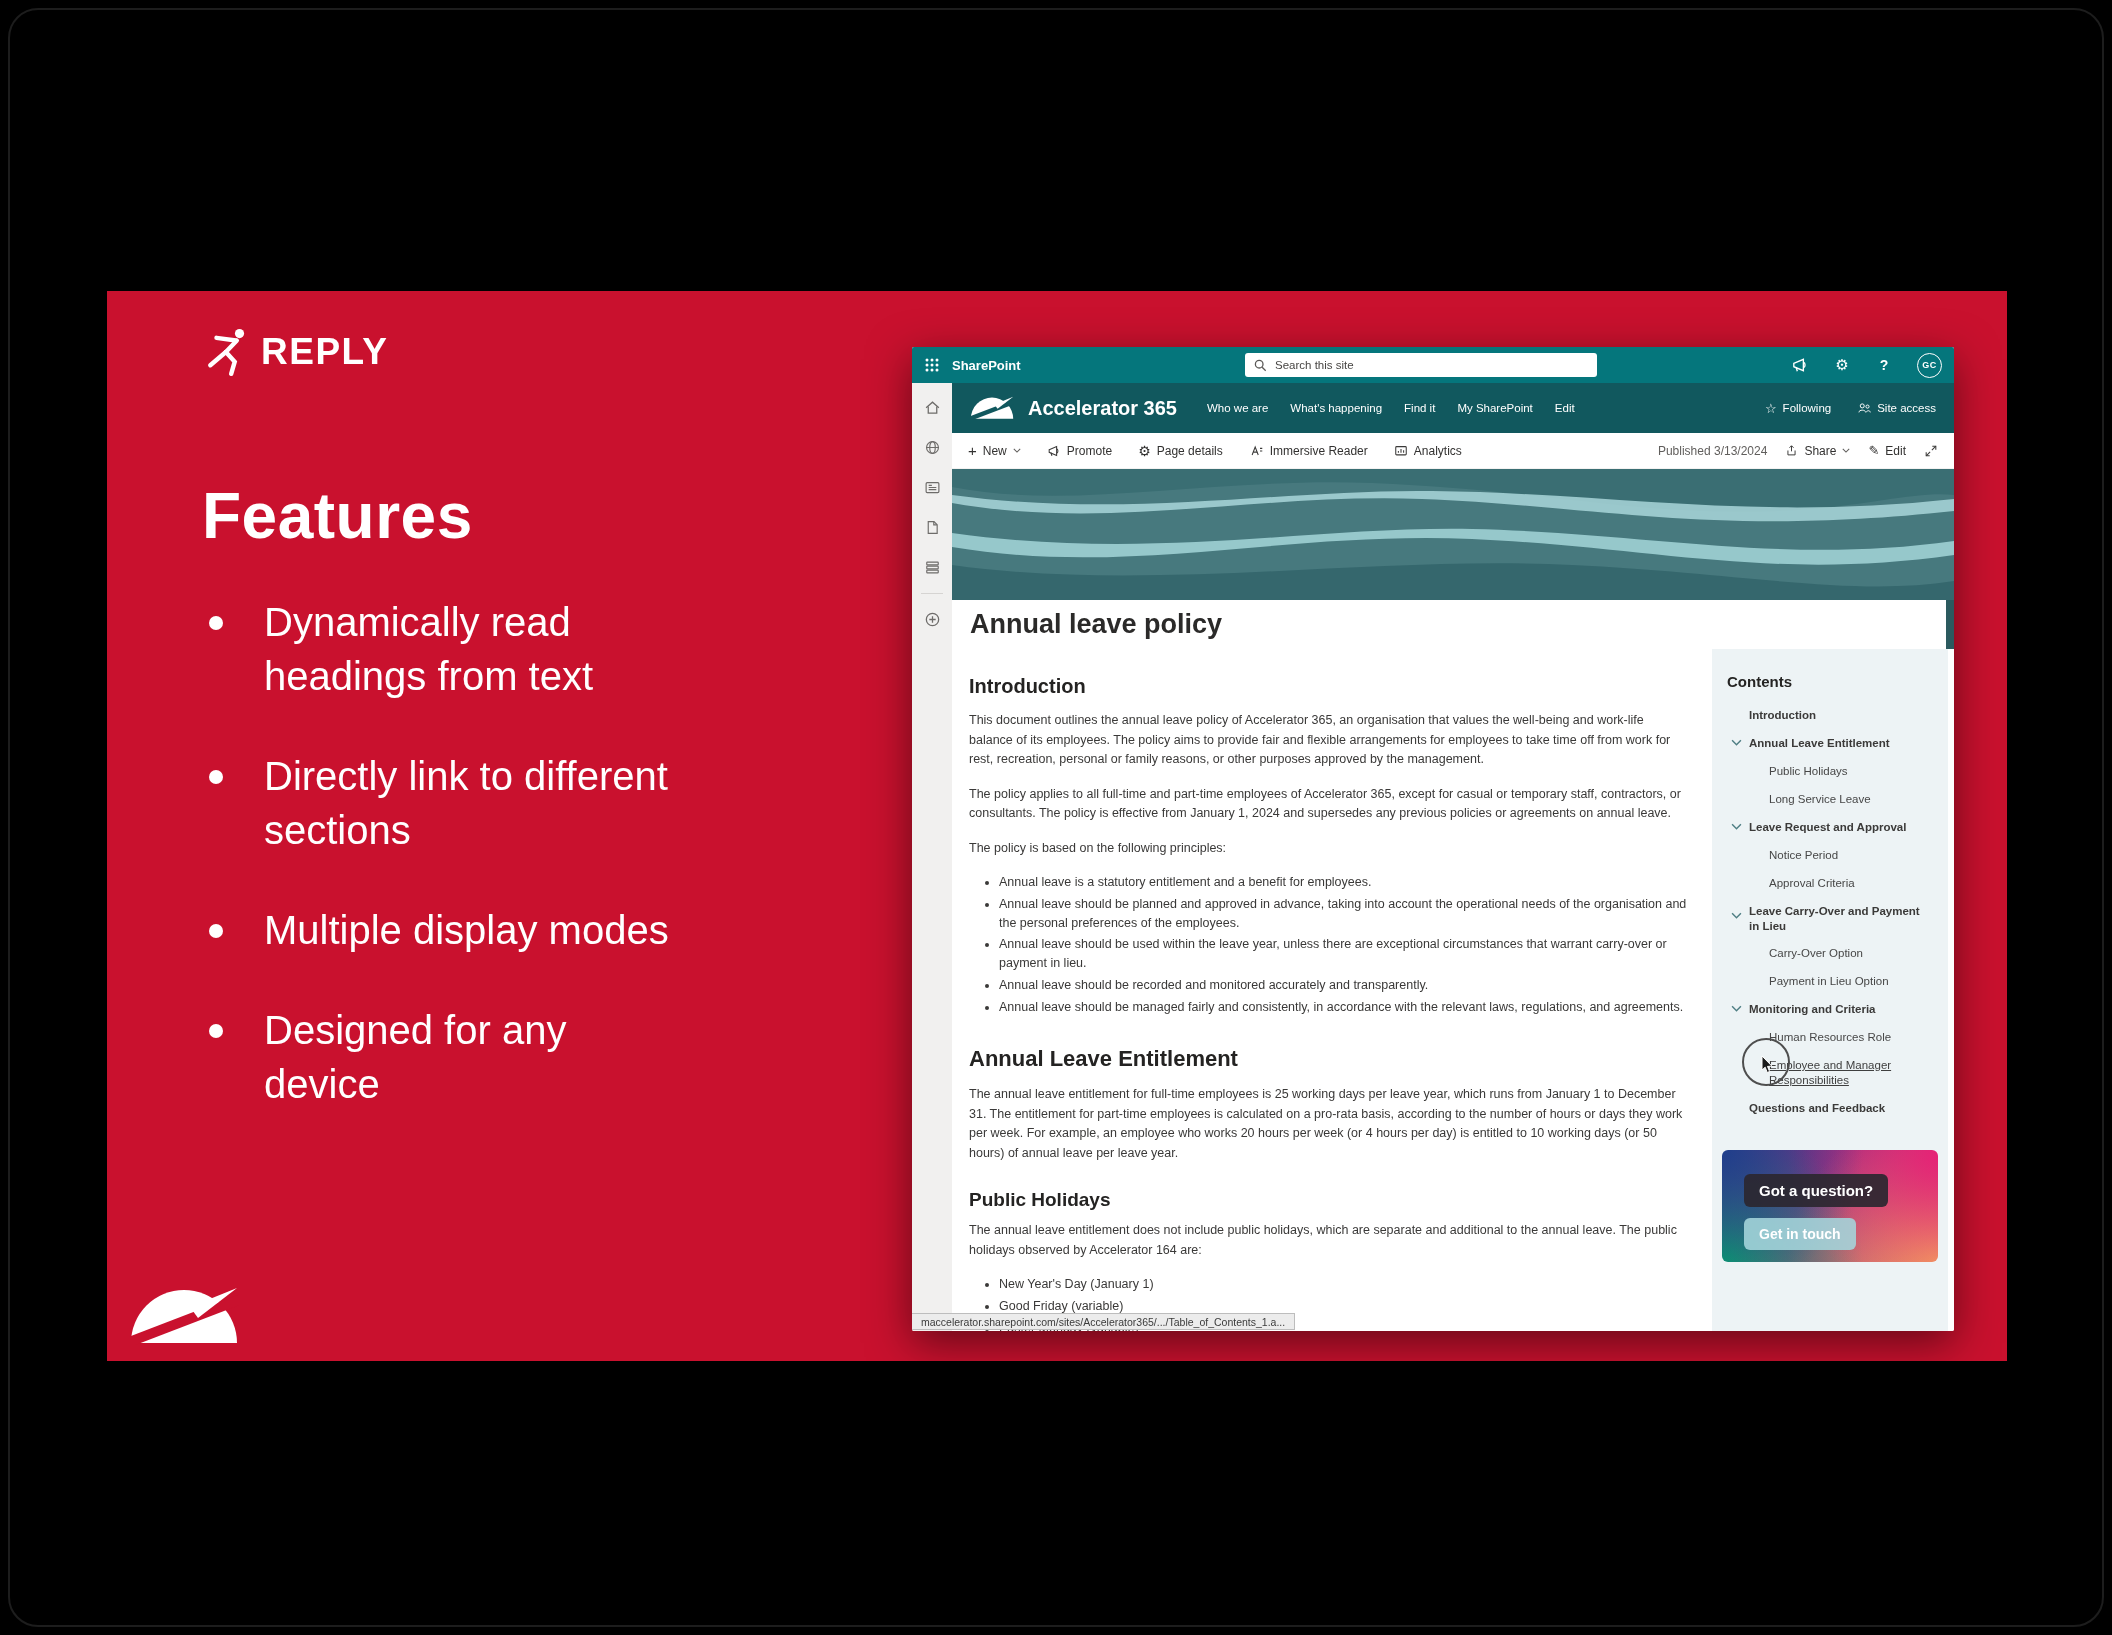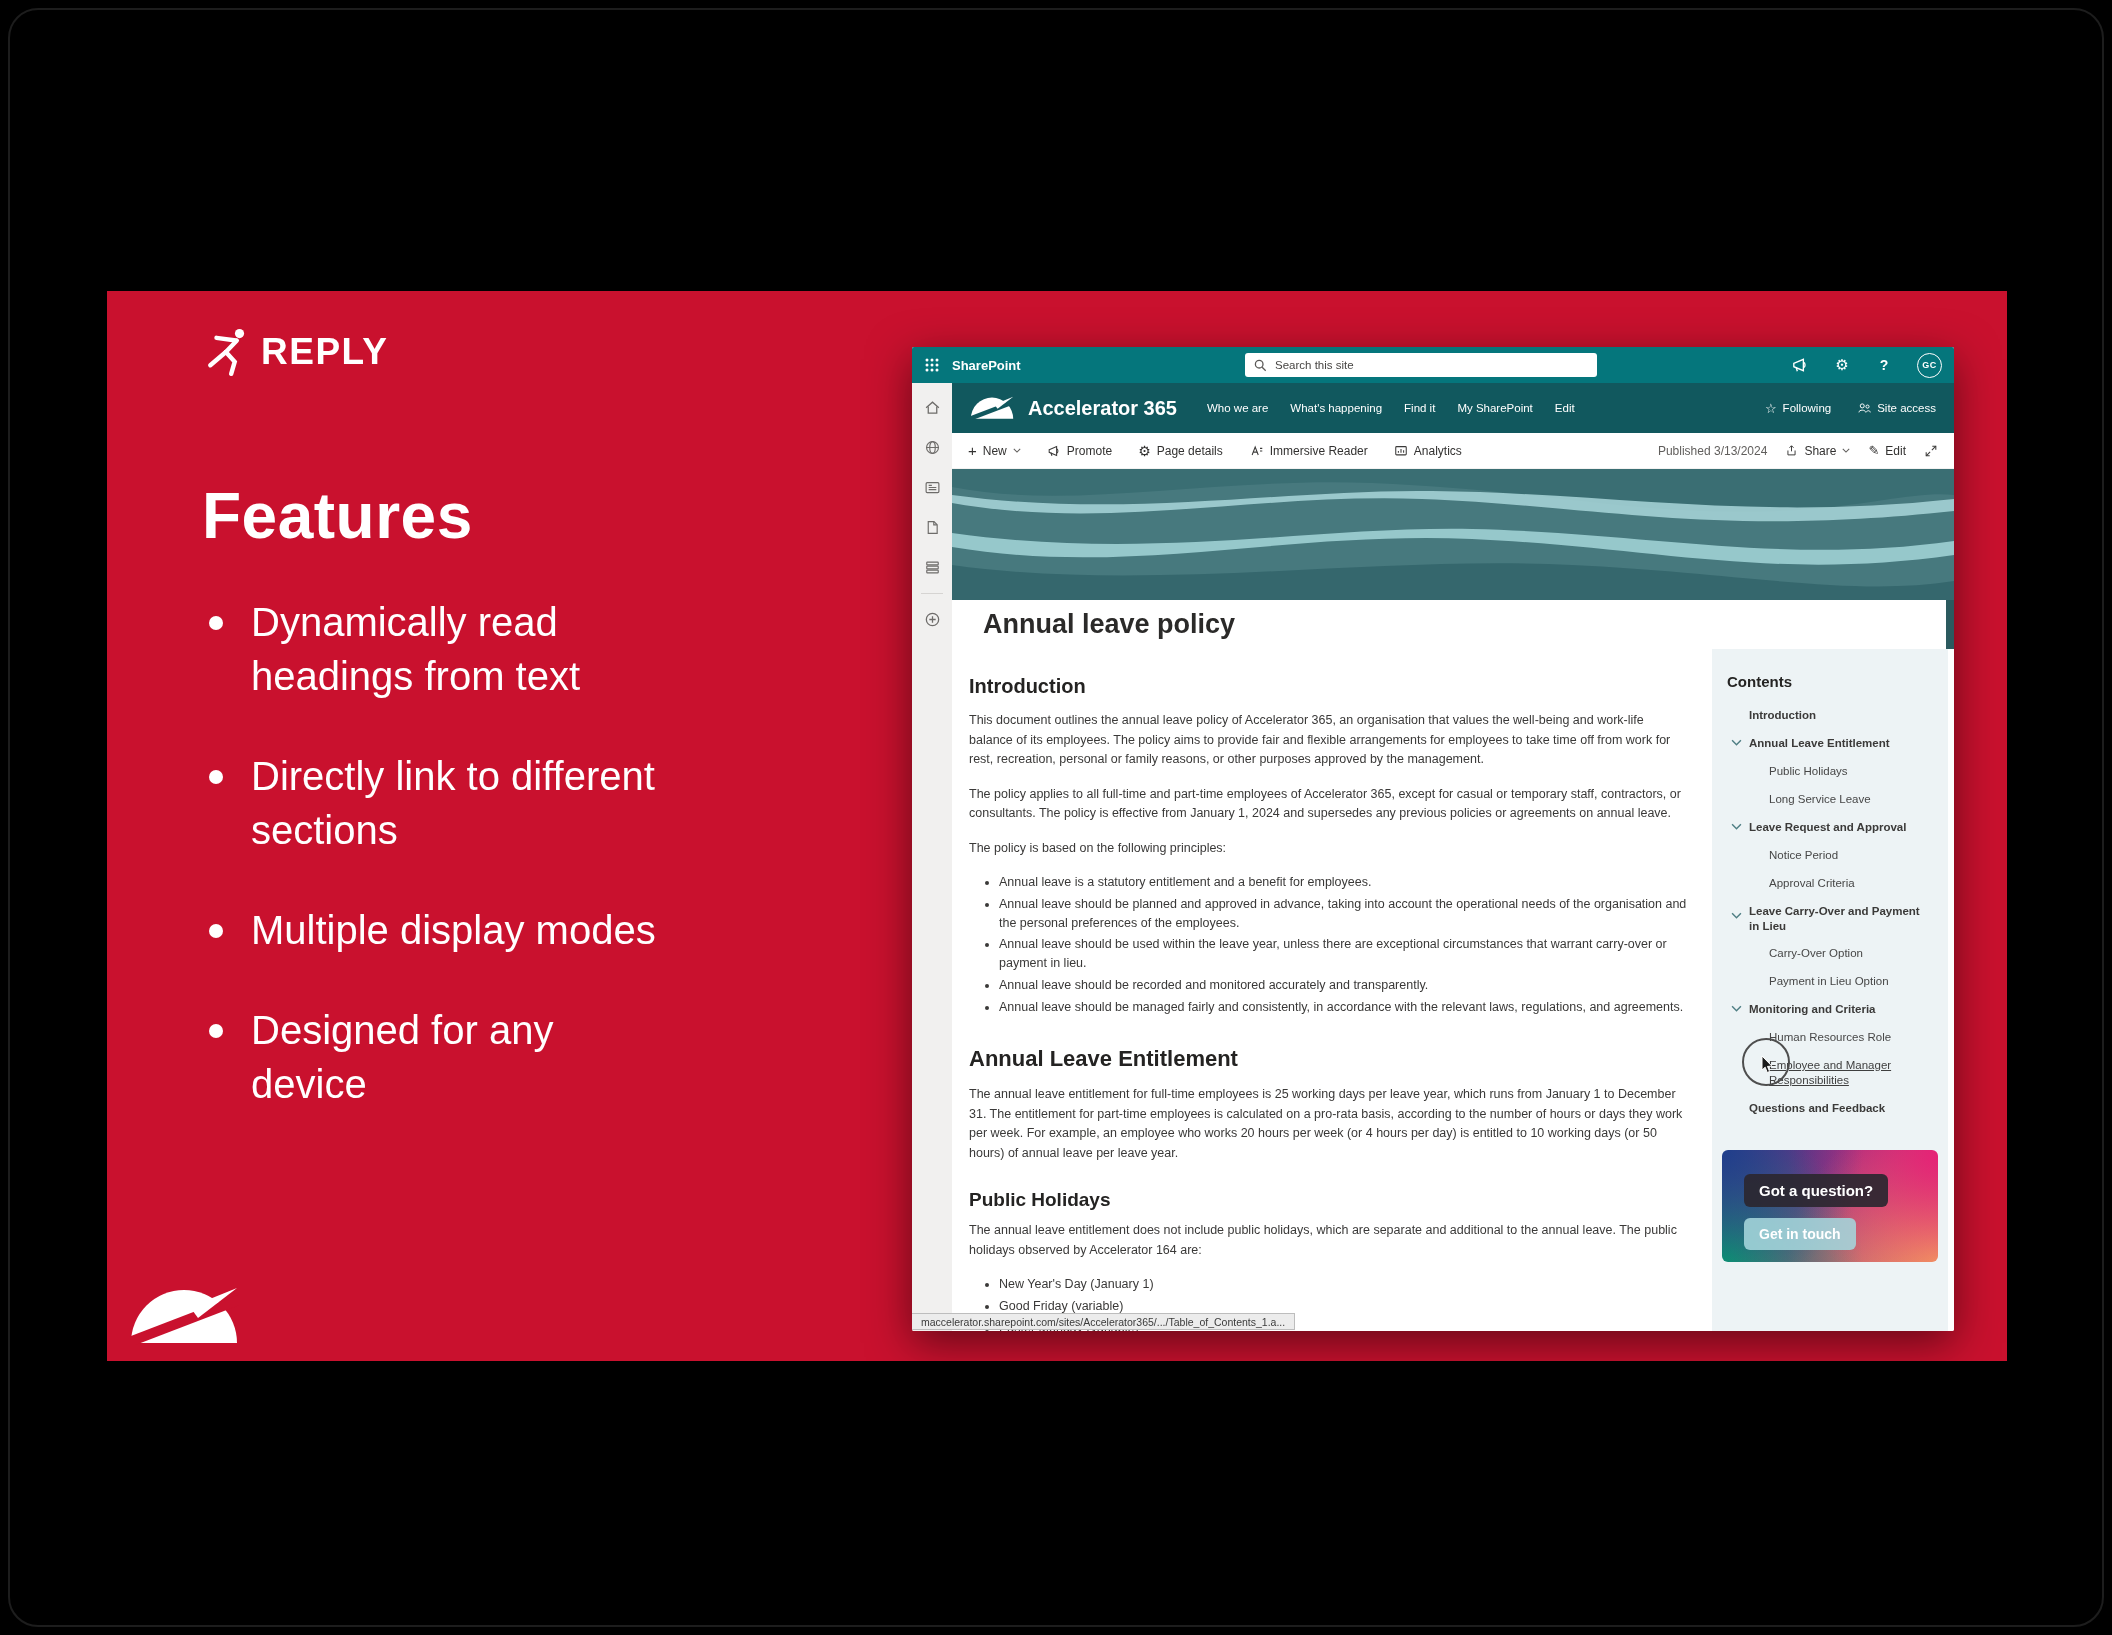--- a/index.html
+++ b/index.html
@@ -8,21 +8,21 @@
   .canvas{position:relative;width:2112px;height:1635px;background:#000;overflow:hidden}
   .frame-border{position:absolute;inset:8px;border:2px solid #1d1d1d;border-radius:30px;pointer-events:none}
 
   
   .slide{position:absolute;left:107px;top:291px;width:1900px;height:1070px;background:#C9112E;color:#fff}
   .brand{position:absolute;left:98px;top:36px;display:flex;align-items:center;gap:10px}
   .brand svg{width:46px;height:50px}
   .brand-name{font-size:37px;font-weight:700;letter-spacing:1.5px}
   .slide-title{position:absolute;left:95px;top:188px;font-size:64px;font-weight:600;letter-spacing:.5px}
   .slide-bullets{position:absolute;left:102px;top:304px;list-style:none}
-  .slide-bullets li{display:flex;gap:28px;margin-bottom:46px;font-size:40px;line-height:1.35}
+  .slide-bullets li{display:flex;gap:41px;margin-bottom:46px;font-size:40px;line-height:1.35}
   .slide-bullets .dot{width:14px;height:14px;border-radius:50%;background:#fff;margin-top:21px;flex:none}
   .slide-bullets li:nth-child(1) .txt{max-width:430px}
   .slide-bullets li:nth-child(2) .txt{max-width:430px}
   .slide-bullets li:nth-child(3) .txt{max-width:560px}
   .slide-bullets li:nth-child(4) .txt{max-width:370px}
   .dome-slide{position:absolute;left:22px;top:996px;width:110px;height:58px}
 
   
   .window{position:absolute;left:805px;top:56px;width:1042px;height:984px;background:#fff;border-radius:2px;overflow:hidden;box-shadow:0 12px 44px rgba(0,0,0,.5);color:#323130}
 
@@ -51,21 +51,21 @@
   .cb-left{display:flex;gap:26px;align-items:center}
   .cb-right{margin-left:auto;display:flex;gap:18px;align-items:center}
   .cb-item{display:flex;gap:6px;align-items:center;cursor:pointer;white-space:nowrap}
   .cb-pub{color:#605E5C;cursor:default}
   .cb-glyph{font-size:13px;line-height:1}
   .chev-s{width:8px;height:5px}
 
   .hero{height:131px;flex:none;overflow:hidden}
   .hero svg{width:100%;height:100%;display:block}
   .titleband{height:49px;background:#2B5A5F;position:relative;flex:none}
-  .tb-inner{position:absolute;left:0;top:0;bottom:0;right:8px;background:#fff;display:flex;align-items:center;padding-left:31px}
+  .tb-inner{position:absolute;left:0;top:0;bottom:0;right:8px;background:#fff;display:flex;align-items:center;padding-left:18px}
   .page-title{font-size:27px;font-weight:600;color:#2B2A29}
 
   .contentrow{flex:1;display:flex;min-height:0}
   .maincol{flex:1;padding:26px 24px 0 17px;overflow:hidden}
   .sec-h{font-size:20px;font-weight:700;color:#242322;margin:0 0 13px}
   .sec-h.lg{font-size:22px;margin-top:30px}
   .sec-h.md{font-size:19px;margin-top:26px;margin-bottom:10px}
   .maincol p{font-size:12.5px;line-height:1.56;color:#3A3938;margin:0 0 15px;max-width:728px}
   .doc-ul{margin:0 0 18px 30px;font-size:12.5px;line-height:1.5;color:#3A3938;max-width:700px}
   .doc-ul li{margin-bottom:3px}

